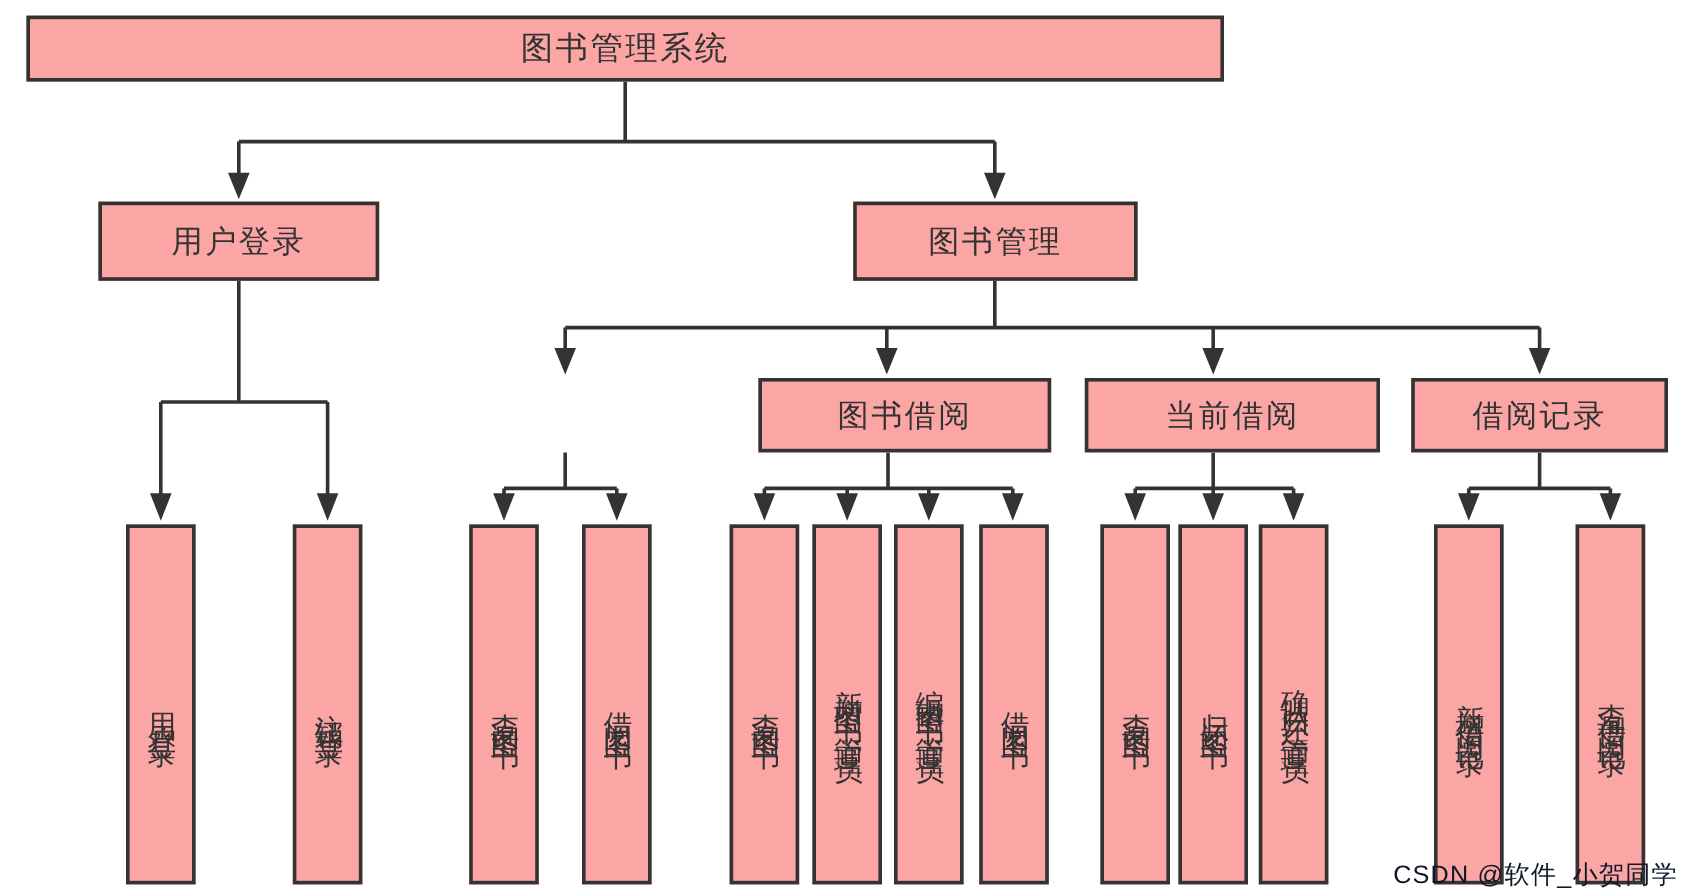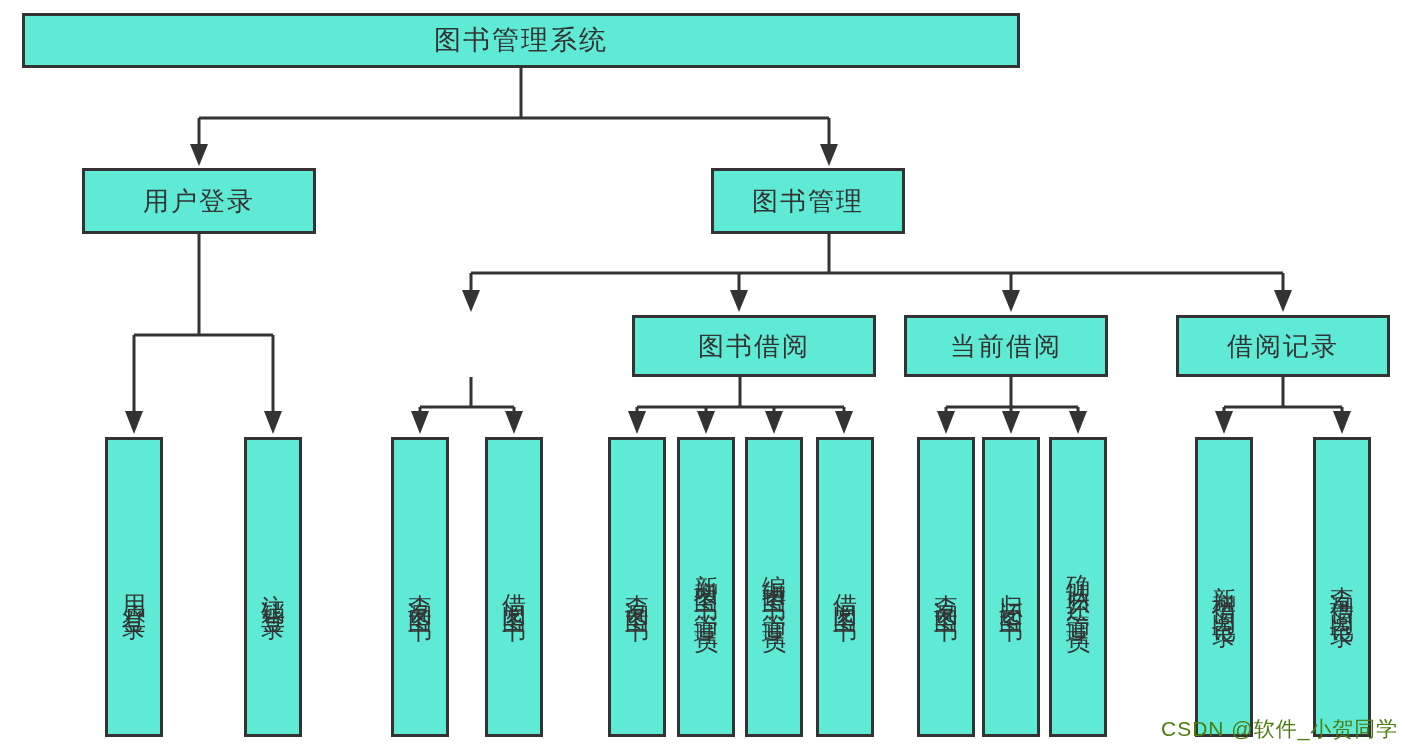--- a/index.html
+++ b/index.html
@@ -2,36 +2,36 @@
 <html><head>
 <meta charset="utf-8">
 <style>
   html,body { margin:0; padding:0; background:#ffffff; }
   .canvas {
     position:relative; width:1405px; height:747px; background:#ffffff;
     font-family:"Liberation Sans", sans-serif; overflow:hidden;
   }
   svg.connectors { position:absolute; left:0; top:0; z-index:1; }
   .box {
-    position:absolute; box-sizing:border-box; background:#5eead4;
+    position:absolute; box-sizing:border-box; background:#fca5a5;
     border:3px solid #333333; color:#333333;
     display:flex; align-items:center; justify-content:center;
     z-index:2; font-size:26px; letter-spacing:2px; line-height:1;
     white-space:nowrap;
   }
   .box.root { font-size:27px; }
   .box.leaf { font-size:24px; }
   .box.leaf .vtext {
     writing-mode:vertical-rl; text-orientation:mixed;
     letter-spacing:8px; margin-bottom:-8px; line-height:1;
     white-space:nowrap;
   }
   .watermark {
     position:absolute; left:1161px; top:715px; z-index:3;
-    font-size:21px; color:#4d7c0f; letter-spacing:1px; white-space:nowrap;
+    font-size:21px; color:#0f172a; letter-spacing:1px; white-space:nowrap;
   }
 </style>
 </head>
 <body>
 
 <div class="canvas">
 
   <svg class="connectors" width="1405" height="747" viewBox="0 0 1405 747">
     <g stroke="#333333" stroke-width="3" fill="none">
       <path d="M521 68 V118 M199 118 H829 M199 118 V145 M829 118 V145"></path>
@@ -61,24 +61,24 @@
       <polygon points="1002,411 1020,411 1011,434"></polygon>
       <polygon points="1069,411 1087,411 1078,434"></polygon>
       <polygon points="1215,411 1233,411 1224,434"></polygon>
       <polygon points="1333,411 1351,411 1342,434"></polygon>
     </g>
   </svg>
 
   <div class="box root" style="left:22px; top:13px; width:998px; height:55px;">图书管理系统</div>
 
   <div class="box" style="left:82px; top:168px; width:234px; height:66px;">用户登录</div>
-  <div class="box" style="left:711px; top:168px; width:194px; height:66px;">图书管理</div>
+  <div class="box" style="left:711px; top:168px; width:237px; height:66px;">图书管理</div>
 
   <div class="box" style="left:632px; top:315px; width:244px; height:62px;">图书借阅</div>
-  <div class="box" style="left:904px; top:315px; width:204px; height:62px;">当前借阅</div>
+  <div class="box" style="left:904px; top:315px; width:246px; height:62px;">当前借阅</div>
   <div class="box" style="left:1176px; top:315px; width:214px; height:62px;">借阅记录</div>
 
   <div class="box leaf" style="left:105px; top:437px; width:58px; height:300px;">
     <span class="vtext">用户登录</span>
   </div>
   <div class="box leaf" style="left:244px; top:437px; width:58px; height:300px;">
     <span class="vtext">注销登录</span>
   </div>
 
   <div class="box leaf" style="left:391px; top:437px; width:58px; height:300px;">

